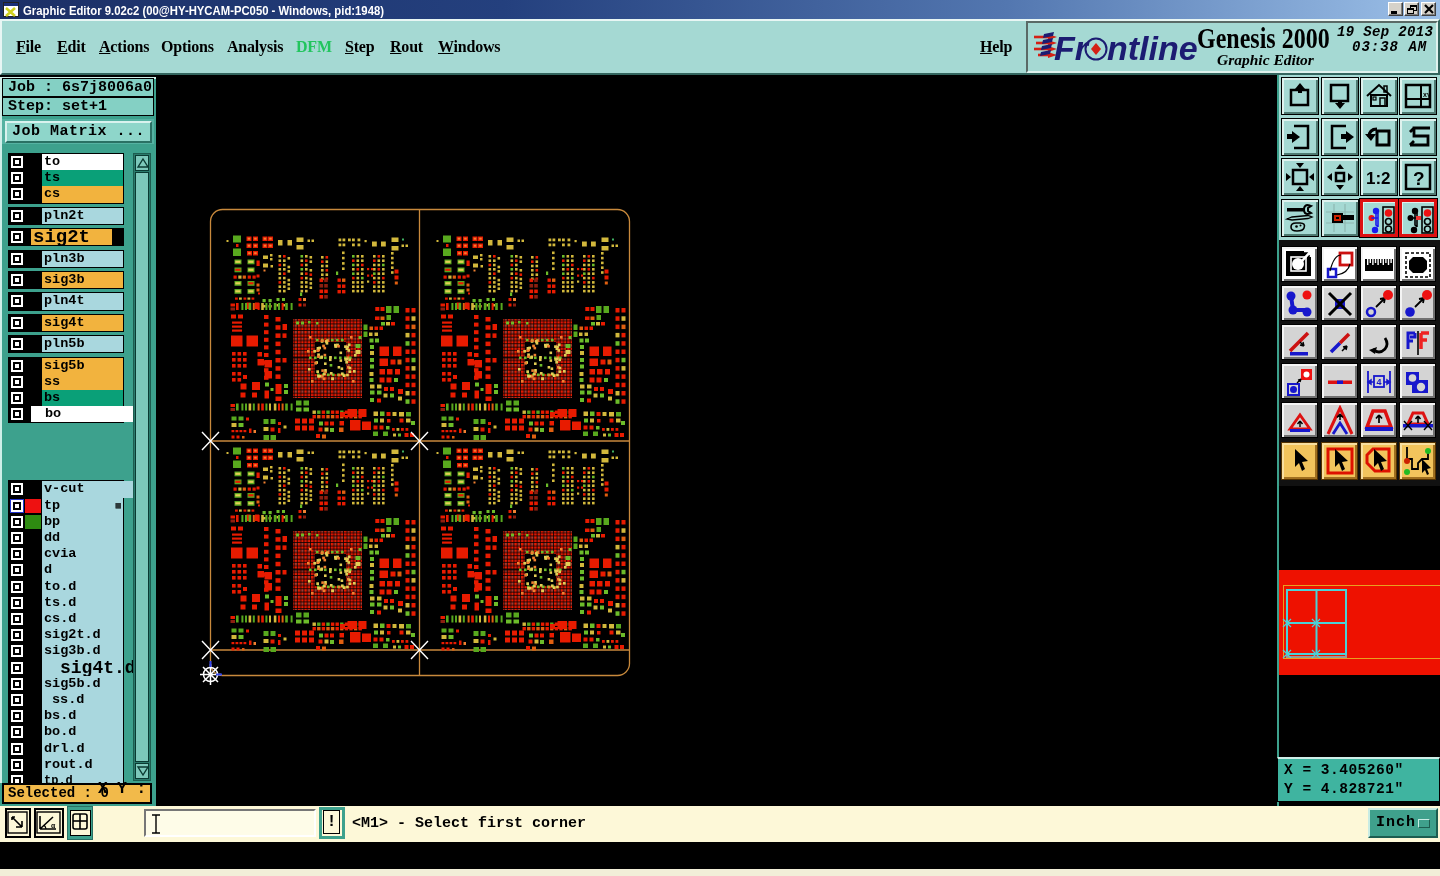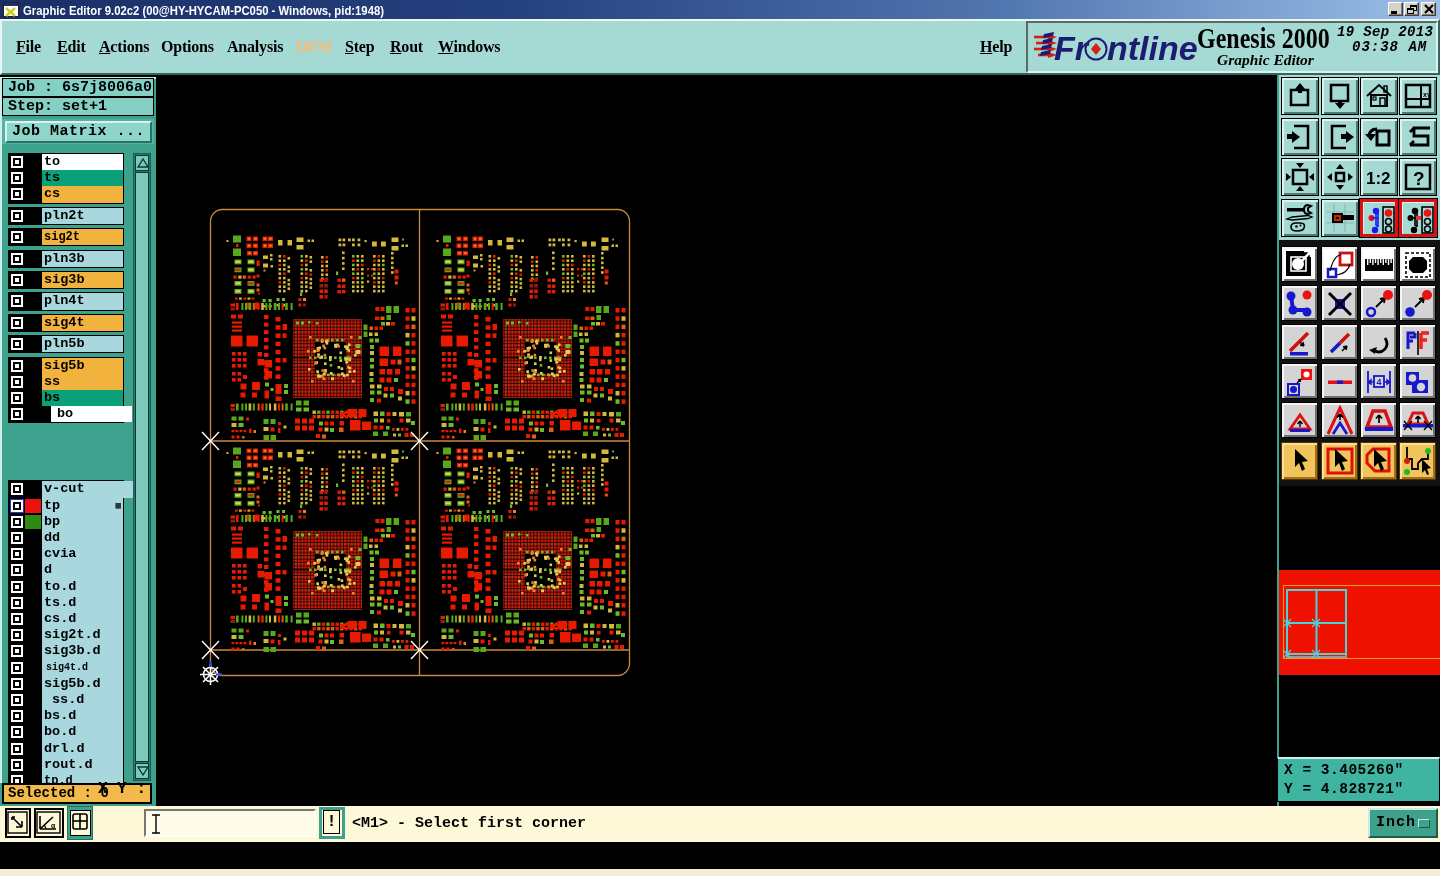--- a/index.html
+++ b/index.html
@@ -30,21 +30,21 @@
       <svg class="abs" style="left:1px;top:1px" width="12" height="11">
         <path d="M2 1 L10 9 M10 1 L2 9" stroke="#000" stroke-width="2.2"></path>
       </svg>
     </div>
 <div class="abs" style="left:0;top:19px;width:1440px;height:56px;background:#a5d9d3;border-top:2px solid #e8f6f4;border-left:2px solid #e8f6f4;border-bottom:2px solid #33655e;border-right:2px solid #33655e;"></div>
 <div class="abs serif" style="left:16px;top:38px;font-size:16px;font-weight:bold;color:#000;letter-spacing:-0.2px;"><span style="text-decoration:underline;">F</span>ile</div>
     <div class="abs serif" style="left:57px;top:38px;font-size:16px;font-weight:bold;color:#000;letter-spacing:-0.2px;"><span style="text-decoration:underline;">E</span>dit</div>
     <div class="abs serif" style="left:99px;top:38px;font-size:16px;font-weight:bold;color:#000;letter-spacing:-0.2px;"><span style="text-decoration:underline;">A</span>ctions</div>
     <div class="abs serif" style="left:161px;top:38px;font-size:16px;font-weight:bold;color:#000;letter-spacing:-0.2px;">Options</div>
     <div class="abs serif" style="left:227px;top:38px;font-size:16px;font-weight:bold;color:#000;letter-spacing:-0.2px;">Analysis</div>
-    <div class="abs serif" style="left:296px;top:38px;font-size:16px;font-weight:bold;color:#fdba74;letter-spacing:-0.2px;">DFM</div>
+    <div class="abs serif" style="left:296px;top:38px;font-size:16px;font-weight:bold;color:#22c55e;letter-spacing:-0.2px;">DFM</div>
     <div class="abs serif" style="left:345px;top:38px;font-size:16px;font-weight:bold;color:#000;letter-spacing:-0.2px;"><span style="text-decoration:underline;">S</span>tep</div>
     <div class="abs serif" style="left:390px;top:38px;font-size:16px;font-weight:bold;color:#000;letter-spacing:-0.2px;"><span style="text-decoration:underline;">R</span>out</div>
     <div class="abs serif" style="left:438px;top:38px;font-size:16px;font-weight:bold;color:#000;letter-spacing:-0.2px;"><span style="text-decoration:underline;">W</span>indows</div>
     <div class="abs serif" style="left:980px;top:38px;font-size:16px;font-weight:bold;color:#000;letter-spacing:-0.2px;"><span style="text-decoration:underline;">H</span>elp</div>
 <div class="abs" style="left:1024px;top:21px;width:1414px;height:52px;"></div>
 <div class="abs" style="left:1026px;top:21px;width:412px;height:52px;background:#a5d9d3;border-top:2px solid #5a6a66;border-left:2px solid #5a6a66;border-bottom:2px solid #e0f2ee;border-right:2px solid #e0f2ee;"></div>
 <svg class="abs" style="left:1030px;top:26px" width="170" height="44" viewBox="0 0 170 44">
   <g stroke="#d42015" stroke-width="2.6">
     <path d="M4 11 H20"></path>
         <path d="M6 17 H20"></path>
@@ -106,21 +106,21 @@
         </div>
       </div>
       <div class="abs mono" style="left:33px;top:0.0px;width:81px;height:16.2px;background:#a9d7de;font-size:13.5px;line-height:16px;padding-left:2px;">pln2t</div>
     </div>
     <div class="abs" style="left:8px;top:228.2px;width:116px;height:18.2px;border:1px solid #000;background:#000;">
       <div class="abs" style="left:2px;top:2.0px;width:12px;height:12px;background:#fff;">
         <div class="abs" style="left:2px;top:2px;width:8px;height:8px;background:#000;">
           <div class="abs" style="left:2px;top:2px;width:4px;height:4px;background:#fff;"></div>
         </div>
       </div>
-      <div class="abs mono" style="left:33px;top:0.0px;width:81px;height:16.2px;background:#f2b33e;font-size:12px;line-height:16px;padding-left:2px;">sig2t</div>
+      <div class="abs mono" style="left:22px;top:0.0px;width:81px;height:16.2px;background:#f2b33e;font-size:19px;line-height:16px;padding-left:2px;">sig2t</div>
     </div>
     <div class="abs" style="left:8px;top:249.6px;width:116px;height:18.2px;border:1px solid #000;background:#000;">
       <div class="abs" style="left:2px;top:2.0px;width:12px;height:12px;background:#fff;">
         <div class="abs" style="left:2px;top:2px;width:8px;height:8px;background:#000;">
           <div class="abs" style="left:2px;top:2px;width:4px;height:4px;background:#fff;"></div>
         </div>
       </div>
       <div class="abs mono" style="left:33px;top:0.0px;width:81px;height:16.2px;background:#a9d7de;font-size:13.5px;line-height:16px;padding-left:2px;">pln3b</div>
     </div>
     <div class="abs" style="left:8px;top:271.0px;width:116px;height:18.2px;border:1px solid #000;background:#000;">
@@ -172,21 +172,21 @@
         <div class="abs" style="left:2px;top:2px;width:8px;height:8px;background:#000;">
           <div class="abs" style="left:2px;top:2px;width:4px;height:4px;background:#fff;"></div>
         </div>
       </div>
       <div class="abs mono" style="left:33px;top:32.4px;width:81px;height:16.2px;background:#0aa078;font-size:13.5px;line-height:16px;padding-left:2px;">bs</div>
       <div class="abs" style="left:2px;top:50.6px;width:12px;height:12px;background:#fff;">
         <div class="abs" style="left:2px;top:2px;width:8px;height:8px;background:#000;">
           <div class="abs" style="left:2px;top:2px;width:4px;height:4px;background:#fff;"></div>
         </div>
       </div>
-      <div class="abs mono" style="left:42px;top:48.6px;width:81px;height:16.2px;background:#ffffff;font-size:13.5px;line-height:16px;padding-left:6px;">bo</div>
+      <div class="abs mono" style="left:22px;top:48.6px;width:104px;height:16.2px;background:#ffffff;font-size:13.5px;line-height:16px;padding-left:14px;">bo</div>
     </div>
     <div class="abs" style="left:8px;top:480.4px;width:116px;height:309.8px;border:1px solid #000;background:#000;">
       <div class="abs" style="left:2px;top:2.0px;width:12px;height:12px;background:#fff;">
         <div class="abs" style="left:2px;top:2px;width:8px;height:8px;background:#000;">
           <div class="abs" style="left:2px;top:2px;width:4px;height:4px;background:#fff;"></div>
         </div>
       </div>
       <div class="abs mono" style="left:33px;top:0.0px;width:97px;height:16.2px;background:#a9d7de;font-size:13.5px;line-height:16px;padding-left:2px;">v-cut</div>
       <div class="abs" style="left:2px;top:18.2px;width:12px;height:12px;background:#fff;">
         <div class="abs" style="left:2px;top:2px;width:8px;height:8px;background:#000;">
@@ -249,21 +249,21 @@
         <div class="abs" style="left:2px;top:2px;width:8px;height:8px;background:#000;">
           <div class="abs" style="left:2px;top:2px;width:4px;height:4px;background:#fff;"></div>
         </div>
       </div>
       <div class="abs mono" style="left:33px;top:162.0px;width:81px;height:16.2px;background:#a9d7de;font-size:13.5px;line-height:16px;padding-left:2px;">sig3b.d</div>
       <div class="abs" style="left:2px;top:180.2px;width:12px;height:12px;background:#fff;">
         <div class="abs" style="left:2px;top:2px;width:8px;height:8px;background:#000;">
           <div class="abs" style="left:2px;top:2px;width:4px;height:4px;background:#fff;"></div>
         </div>
       </div>
-      <div class="abs mono" style="left:33px;top:178.2px;width:81px;height:16.2px;background:#a9d7de;font-size:10px;line-height:16px;padding-left:4px;">sig4t.d</div>
+      <div class="abs mono" style="left:33px;top:178.2px;width:81px;height:16.2px;background:#a9d7de;font-size:18px;line-height:16px;padding-left:18px;">sig4t.d</div>
       <div class="abs" style="left:2px;top:196.4px;width:12px;height:12px;background:#fff;">
         <div class="abs" style="left:2px;top:2px;width:8px;height:8px;background:#000;">
           <div class="abs" style="left:2px;top:2px;width:4px;height:4px;background:#fff;"></div>
         </div>
       </div>
       <div class="abs mono" style="left:33px;top:194.4px;width:81px;height:16.2px;background:#a9d7de;font-size:13.5px;line-height:16px;padding-left:2px;">sig5b.d</div>
       <div class="abs" style="left:2px;top:212.6px;width:12px;height:12px;background:#fff;">
         <div class="abs" style="left:2px;top:2px;width:8px;height:8px;background:#000;">
           <div class="abs" style="left:2px;top:2px;width:4px;height:4px;background:#fff;"></div>
         </div>

